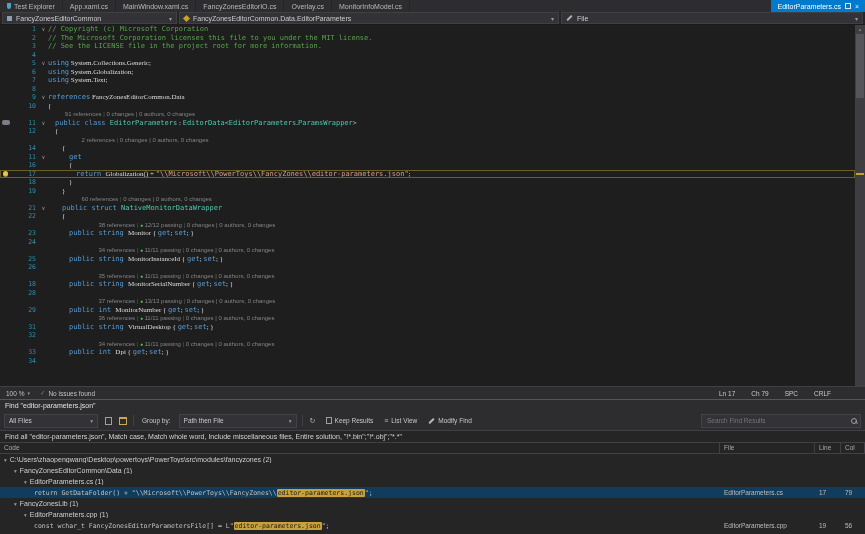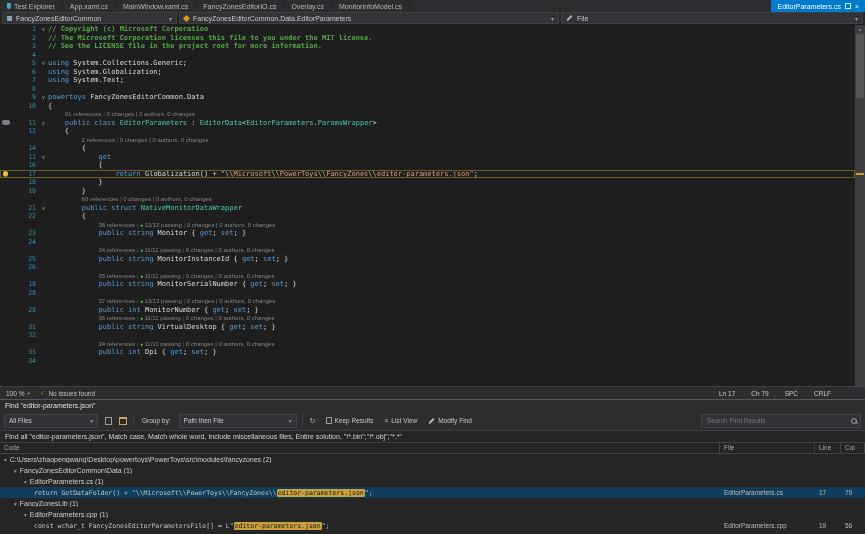--- a/index.html
+++ b/index.html
@@ -38,21 +38,21 @@
         font-size:7px;white-space:pre;}
   .crow.current{outline:1px solid var(--currentLineBorder);outline-offset:-1px;}
   .cmargin{flex:0 0 12px;position:relative;}
   .bookmark{position:absolute;left:2px;top:1.5px;width:8px;height:5px;background:#7d7d8a;border-radius:2px;}
   .bulb{position:absolute;left:3px;top:1.5px;width:5px;height:5px;background:#e8c64a;border-radius:50%;
         box-shadow:0 1px 0 #9a8434;}
   .clnum{flex:0 0 24px;text-align:right;padding-right:3px;color:var(--lineNumber);font-size:6.5px;}
   .cfold{flex:0 0 9px;text-align:center;color:#9a9a9a;font-size:5.5px;line-height:9px;}
   .cbody{flex:1;color:#dcdcdc;overflow:hidden;}
   .kw{color:var(--keyword);} .ty{color:var(--type);} .st{color:var(--string);}
-  .cm{color:var(--comment);font-weight:bold;} .pl{color:#dcdcdc;}
+  .cm{color:var(--comment);} .pl{color:#dcdcdc;font-family:Liberation Serif, serif;}
   .clens{font-family:"Liberation Sans",sans-serif;font-size:6px;color:var(--codelens);line-height:8.5px;}
   .cl-sep{color:#5f5f5f;}
   .passdot{color:var(--testPass);font-size:5px;}
   .vscroll{position:absolute;top:0;right:0;width:10px;bottom:0;background:#3e3e42;}
   .varr{height:8px;color:#848486;font-size:5px;text-align:center;line-height:8px;}
   .vthumb{position:absolute;top:9px;left:1px;width:8px;height:64px;background:#55555a;}
   .vmark{position:absolute;top:148px;left:1px;width:8px;height:2px;background:#c5a228;}
 
   
   .estatus{flex:0 0 12px;display:flex;align-items:center;gap:10px;background:#2d2d30;
@@ -154,21 +154,21 @@
   <div class="editor">
     <div class="code" id="code">
         <div class="crow"><div class="cmargin"></div><div class="clnum">1</div><div class="cfold">∨</div><div class="cbody"><span class="cm">// Copyright (c) Microsoft Corporation</span></div></div>
         <div class="crow"><div class="cmargin"></div><div class="clnum">2</div><div class="cfold"></div><div class="cbody"><span class="cm">// The Microsoft Corporation licenses this file to you under the MIT license.</span></div></div>
         <div class="crow"><div class="cmargin"></div><div class="clnum">3</div><div class="cfold"></div><div class="cbody"><span class="cm">// See the LICENSE file in the project root for more information.</span></div></div>
         <div class="crow"><div class="cmargin"></div><div class="clnum">4</div><div class="cfold"></div><div class="cbody"></div></div>
         <div class="crow"><div class="cmargin"></div><div class="clnum">5</div><div class="cfold">∨</div><div class="cbody"><span class="kw">using</span><span class="pl"> System.Collections.Generic;</span></div></div>
         <div class="crow"><div class="cmargin"></div><div class="clnum">6</div><div class="cfold"></div><div class="cbody"><span class="kw">using</span><span class="pl"> System.Globalization;</span></div></div>
         <div class="crow"><div class="cmargin"></div><div class="clnum">7</div><div class="cfold"></div><div class="cbody"><span class="kw">using</span><span class="pl"> System.Text;</span></div></div>
         <div class="crow"><div class="cmargin"></div><div class="clnum">8</div><div class="cfold"></div><div class="cbody"></div></div>
-        <div class="crow"><div class="cmargin"></div><div class="clnum">9</div><div class="cfold">∨</div><div class="cbody"><span class="kw">powertoys</span><span class="pl"> FancyZonesEditorCommon.Data</span></div></div>
+        <div class="crow"><div class="cmargin"></div><div class="clnum">9</div><div class="cfold">∨</div><div class="cbody"><span class="kw">references</span><span class="pl"> FancyZonesEditorCommon.Data</span></div></div>
         <div class="crow"><div class="cmargin"></div><div class="clnum">10</div><div class="cfold"></div><div class="cbody"><span class="pl">{</span></div></div>
         <div class="crow"><div class="cmargin"></div><div class="clnum"></div><div class="cfold"></div><div class="cbody clens" style="padding-left: 16.8px;"><span>91 references</span><span class="cl-sep"> | </span><span>0 changes | 0 authors, 0 changes</span></div></div>
         <div class="crow"><div class="cmargin"><span class="bookmark"></span></div><div class="clnum">11</div><div class="cfold">∨</div><div class="cbody"><span class="pl">    </span><span class="kw">public class </span><span class="ty">EditorParameters</span><span class="pl"> : </span><span class="ty">EditorData</span><span class="pl">&lt;</span><span class="ty">EditorParameters</span><span class="pl">.</span><span class="ty">ParamsWrapper</span><span class="pl">&gt;</span></div></div>
         <div class="crow"><div class="cmargin"></div><div class="clnum">12</div><div class="cfold"></div><div class="cbody"><span class="pl">    {</span></div></div>
         <div class="crow"><div class="cmargin"></div><div class="clnum"></div><div class="cfold"></div><div class="cbody clens" style="padding-left: 33.6px;"><span>2 references</span><span class="cl-sep"> | </span><span>0 changes | 0 authors, 0 changes</span></div></div>
         <div class="crow"><div class="cmargin"></div><div class="clnum">14</div><div class="cfold"></div><div class="cbody"><span class="pl">        {</span></div></div>
         <div class="crow"><div class="cmargin"></div><div class="clnum">11</div><div class="cfold">∨</div><div class="cbody"><span class="pl">            </span><span class="kw">get</span></div></div>
         <div class="crow"><div class="cmargin"></div><div class="clnum">16</div><div class="cfold"></div><div class="cbody"><span class="pl">            {</span></div></div>
         <div class="crow current"><div class="cmargin"><span class="bulb"></span></div><div class="clnum">17</div><div class="cfold"></div><div class="cbody"><span class="pl">                </span><span class="kw">return </span><span class="pl">Globalization() + </span><span class="st">"\\Microsoft\\PowerToys\\FancyZones\\editor-parameters.json"</span><span class="pl">;</span></div></div>
         <div class="crow"><div class="cmargin"></div><div class="clnum">18</div><div class="cfold"></div><div class="cbody"><span class="pl">            }</span></div></div>

